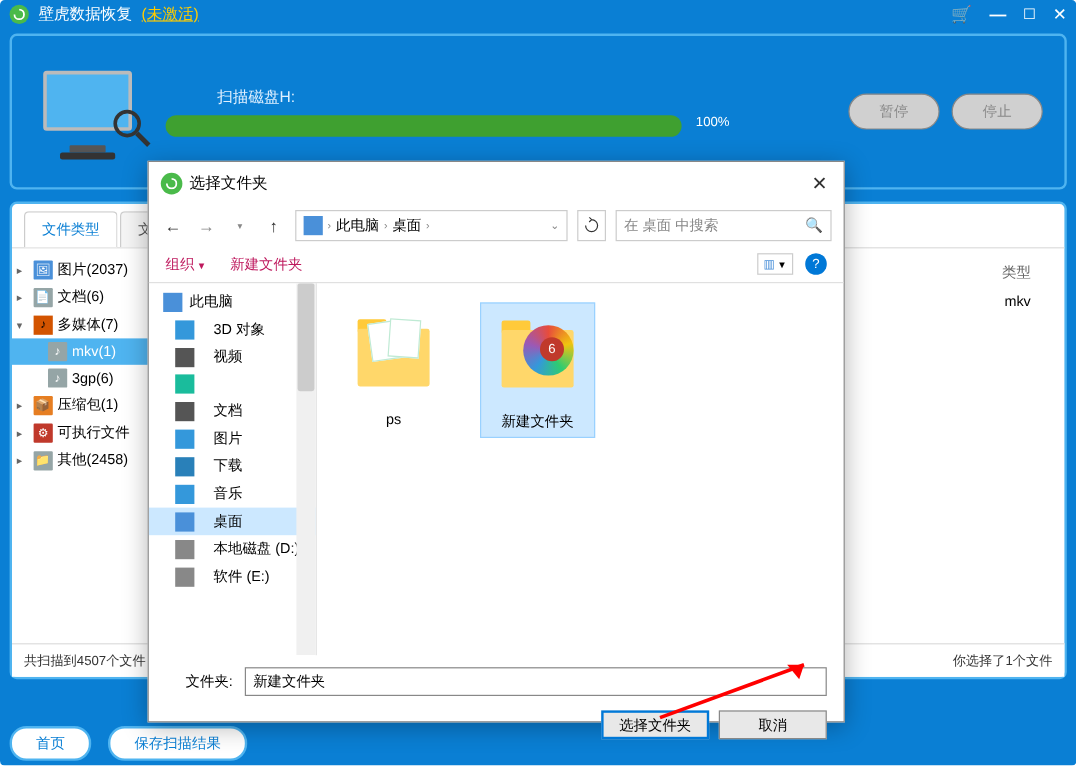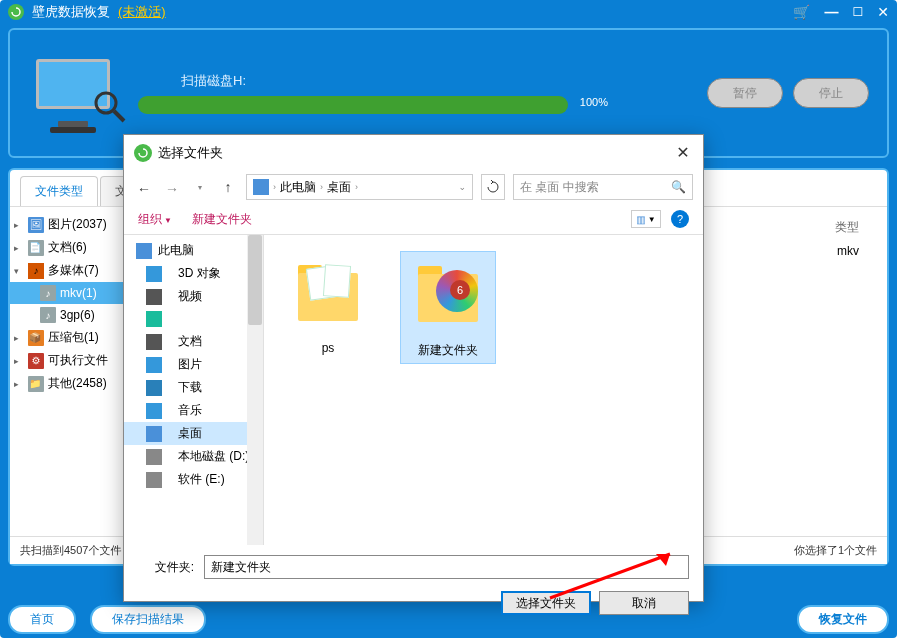--- a/index.html
+++ b/index.html
@@ -219,21 +219,20 @@
       <div class="statusbar">
         <span>共扫描到4507个文件</span>
         <span>你选择了1个文件</span>
       </div>
     </div>
   </div>
 
   <div class="bottom-buttons">
     <button class="bottom-btn">首页</button>
     <button class="bottom-btn">保存扫描结果</button>
-    <button class="bottom-btn recover">恢复文件</button>
   </div>
 </div>
 
 <div class="dialog">
   <div class="dialog-title">
     <div class="dialog-title-icon">
       <svg width="10" height="10" viewBox="0 0 10 10">
           <path d="M5 1 A4 4 0 1 1 1 5" stroke="#fff" stroke-width="1.5" fill="none"></path>
         </svg>
     </div>

